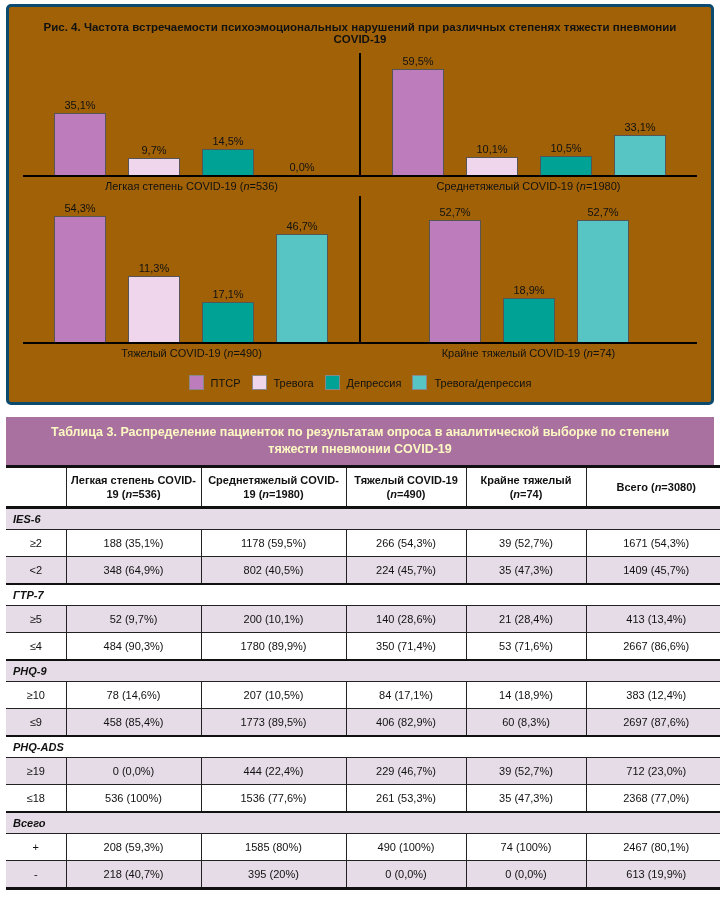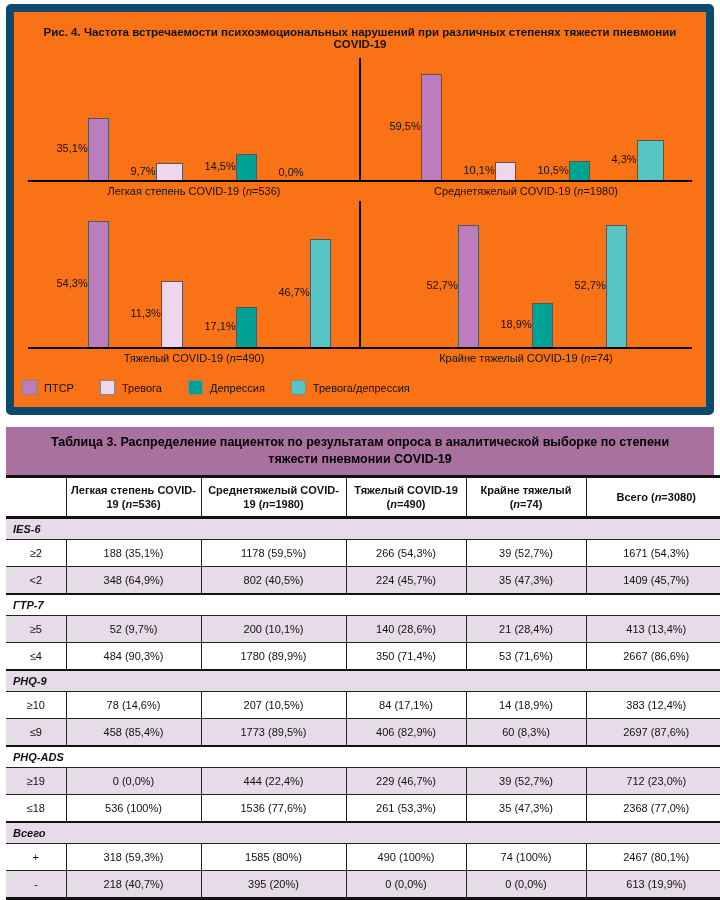--- a/index.html
+++ b/index.html
@@ -1,38 +1,38 @@
 <!DOCTYPE html>
 <html><head>
 <meta charset="utf-8">
 <style>
   html,body{margin:0;padding:0;background:#fff;}
   body{width:720px;font-family:"Liberation Sans",sans-serif;color:#111;-webkit-font-smoothing:antialiased;}
   .page{padding:4px 6px;box-sizing:border-box;}
 
   
-  .figure-card{border:8px solid #0c4a6e;border-radius:5px;padding:8px 8px 12px;background:#f97316;}
+  .figure-card{border:3px solid #0c4a6e;border-radius:5px;padding:8px 8px 12px;background:#a16207;}
   .figure-title{font-weight:bold;font-size:11.5px;text-align:center;margin:6px 12px 8px;}
   .plot-row{display:flex;margin:0 6px;border-bottom:2px solid #000;}
   .panel{flex:1;display:flex;align-items:flex-end;justify-content:center;gap:22px;min-width:0;}
   .row1 .panel{height:122px;}
   .row2 .panel{height:146px;}
   .panel.left{border-right:2px solid #000;}
-  .bar-cell{display:flex;flex-direction:row;justify-content:flex-end;align-items:center;width:52px;}
+  .bar-cell{display:flex;flex-direction:column;justify-content:flex-end;align-items:center;width:52px;}
   .bar-label{font-size:11px;margin-bottom:2px;white-space:nowrap;}
   .bar{width:52px;box-sizing:border-box;border:1.5px solid #555;border-bottom:none;}
   .axis-labels{display:flex;margin:0 6px;}
   .axis-label{flex:1;text-align:center;font-size:11px;padding:3px 0 4px;}
-  .legend{display:flex;justify-content:flex-start;gap:26px;margin-top:12px;align-items:center;}
+  .legend{display:flex;justify-content:center;gap:11px;margin-top:12px;align-items:center;}
   .legend-item{display:flex;align-items:center;gap:7px;font-size:11px;}
   .swatch{width:15px;height:15px;border:1.5px solid #888;display:inline-block;box-sizing:border-box;}
 
   
   .table-wrap{margin-top:12px;}
-  .table-title{background:#a9719f;color:#000000;font-weight:bold;text-align:center;font-size:12.5px;padding:7px 26px;line-height:1.35;}
+  .table-title{background:#a9719f;color:#fef9c3;font-weight:bold;text-align:center;font-size:12.5px;padding:7px 26px;line-height:1.35;}
   table{width:100%;border-collapse:collapse;border-top:3px solid #111;border-bottom:3px solid #111;table-layout:fixed;}
   th,td{font-size:11px;padding:6px 3px;text-align:center;overflow:hidden;}
   thead tr{border-bottom:3px solid #111;}
   thead th{font-weight:bold;line-height:1.3;padding:5px 3px;}
   th+th{border-left:1.5px solid #222;}
   .data-row td+td{border-left:1.5px solid #222;margin-left:42px;}
   .data-row{border-top:1px solid #222;}
   .data-row td{padding:7px 3px;}
   .section-row{border-top:2.5px solid #111;}
   .section-row td{text-align:left;font-weight:bold;font-style:italic;padding:4px 7px;}
@@ -73,21 +73,21 @@
           </div>
           <div class="bar-cell">
             <div class="bar-label">10,1%</div>
             <div class="bar" style="height: 18px; background: rgb(239, 214, 237);"></div>
           </div>
           <div class="bar-cell">
             <div class="bar-label">10,5%</div>
             <div class="bar" style="height: 19px; background: rgb(0, 162, 149);"></div>
           </div>
           <div class="bar-cell">
-            <div class="bar-label">4,3%</div>
+            <div class="bar-label">33,1%</div>
             <div class="bar" style="height: 40px; background: rgb(87, 197, 196);"></div>
           </div>
         </div>
     </div>
     <div class="axis-labels">
       <div class="axis-label"><span>Легкая степень COVID-19 (</span><i>n</i><span>=536)</span></div>
       <div class="axis-label"><span>Среднетяжелый COVID-19 (</span><i>n</i><span>=1980)</span></div>
     </div>
 
     <div class="plot-row row2">
@@ -245,21 +245,21 @@
             <td>1536 (77,6%)</td>
             <td>261 (53,3%)</td>
             <td>35 (47,3%)</td>
             <td>2368 (77,0%)</td>
           </tr>
           <tr class="section-row shade">
             <td colspan="6">Всего</td>
           </tr>
           <tr class="data-row">
             <td>+</td>
-            <td>318 (59,3%)</td>
+            <td>208 (59,3%)</td>
             <td>1585 (80%)</td>
             <td>490 (100%)</td>
             <td>74 (100%)</td>
             <td>2467 (80,1%)</td>
           </tr>
           <tr class="data-row shade">
             <td>-</td>
             <td>218 (40,7%)</td>
             <td>395 (20%)</td>
             <td>0 (0,0%)</td>

